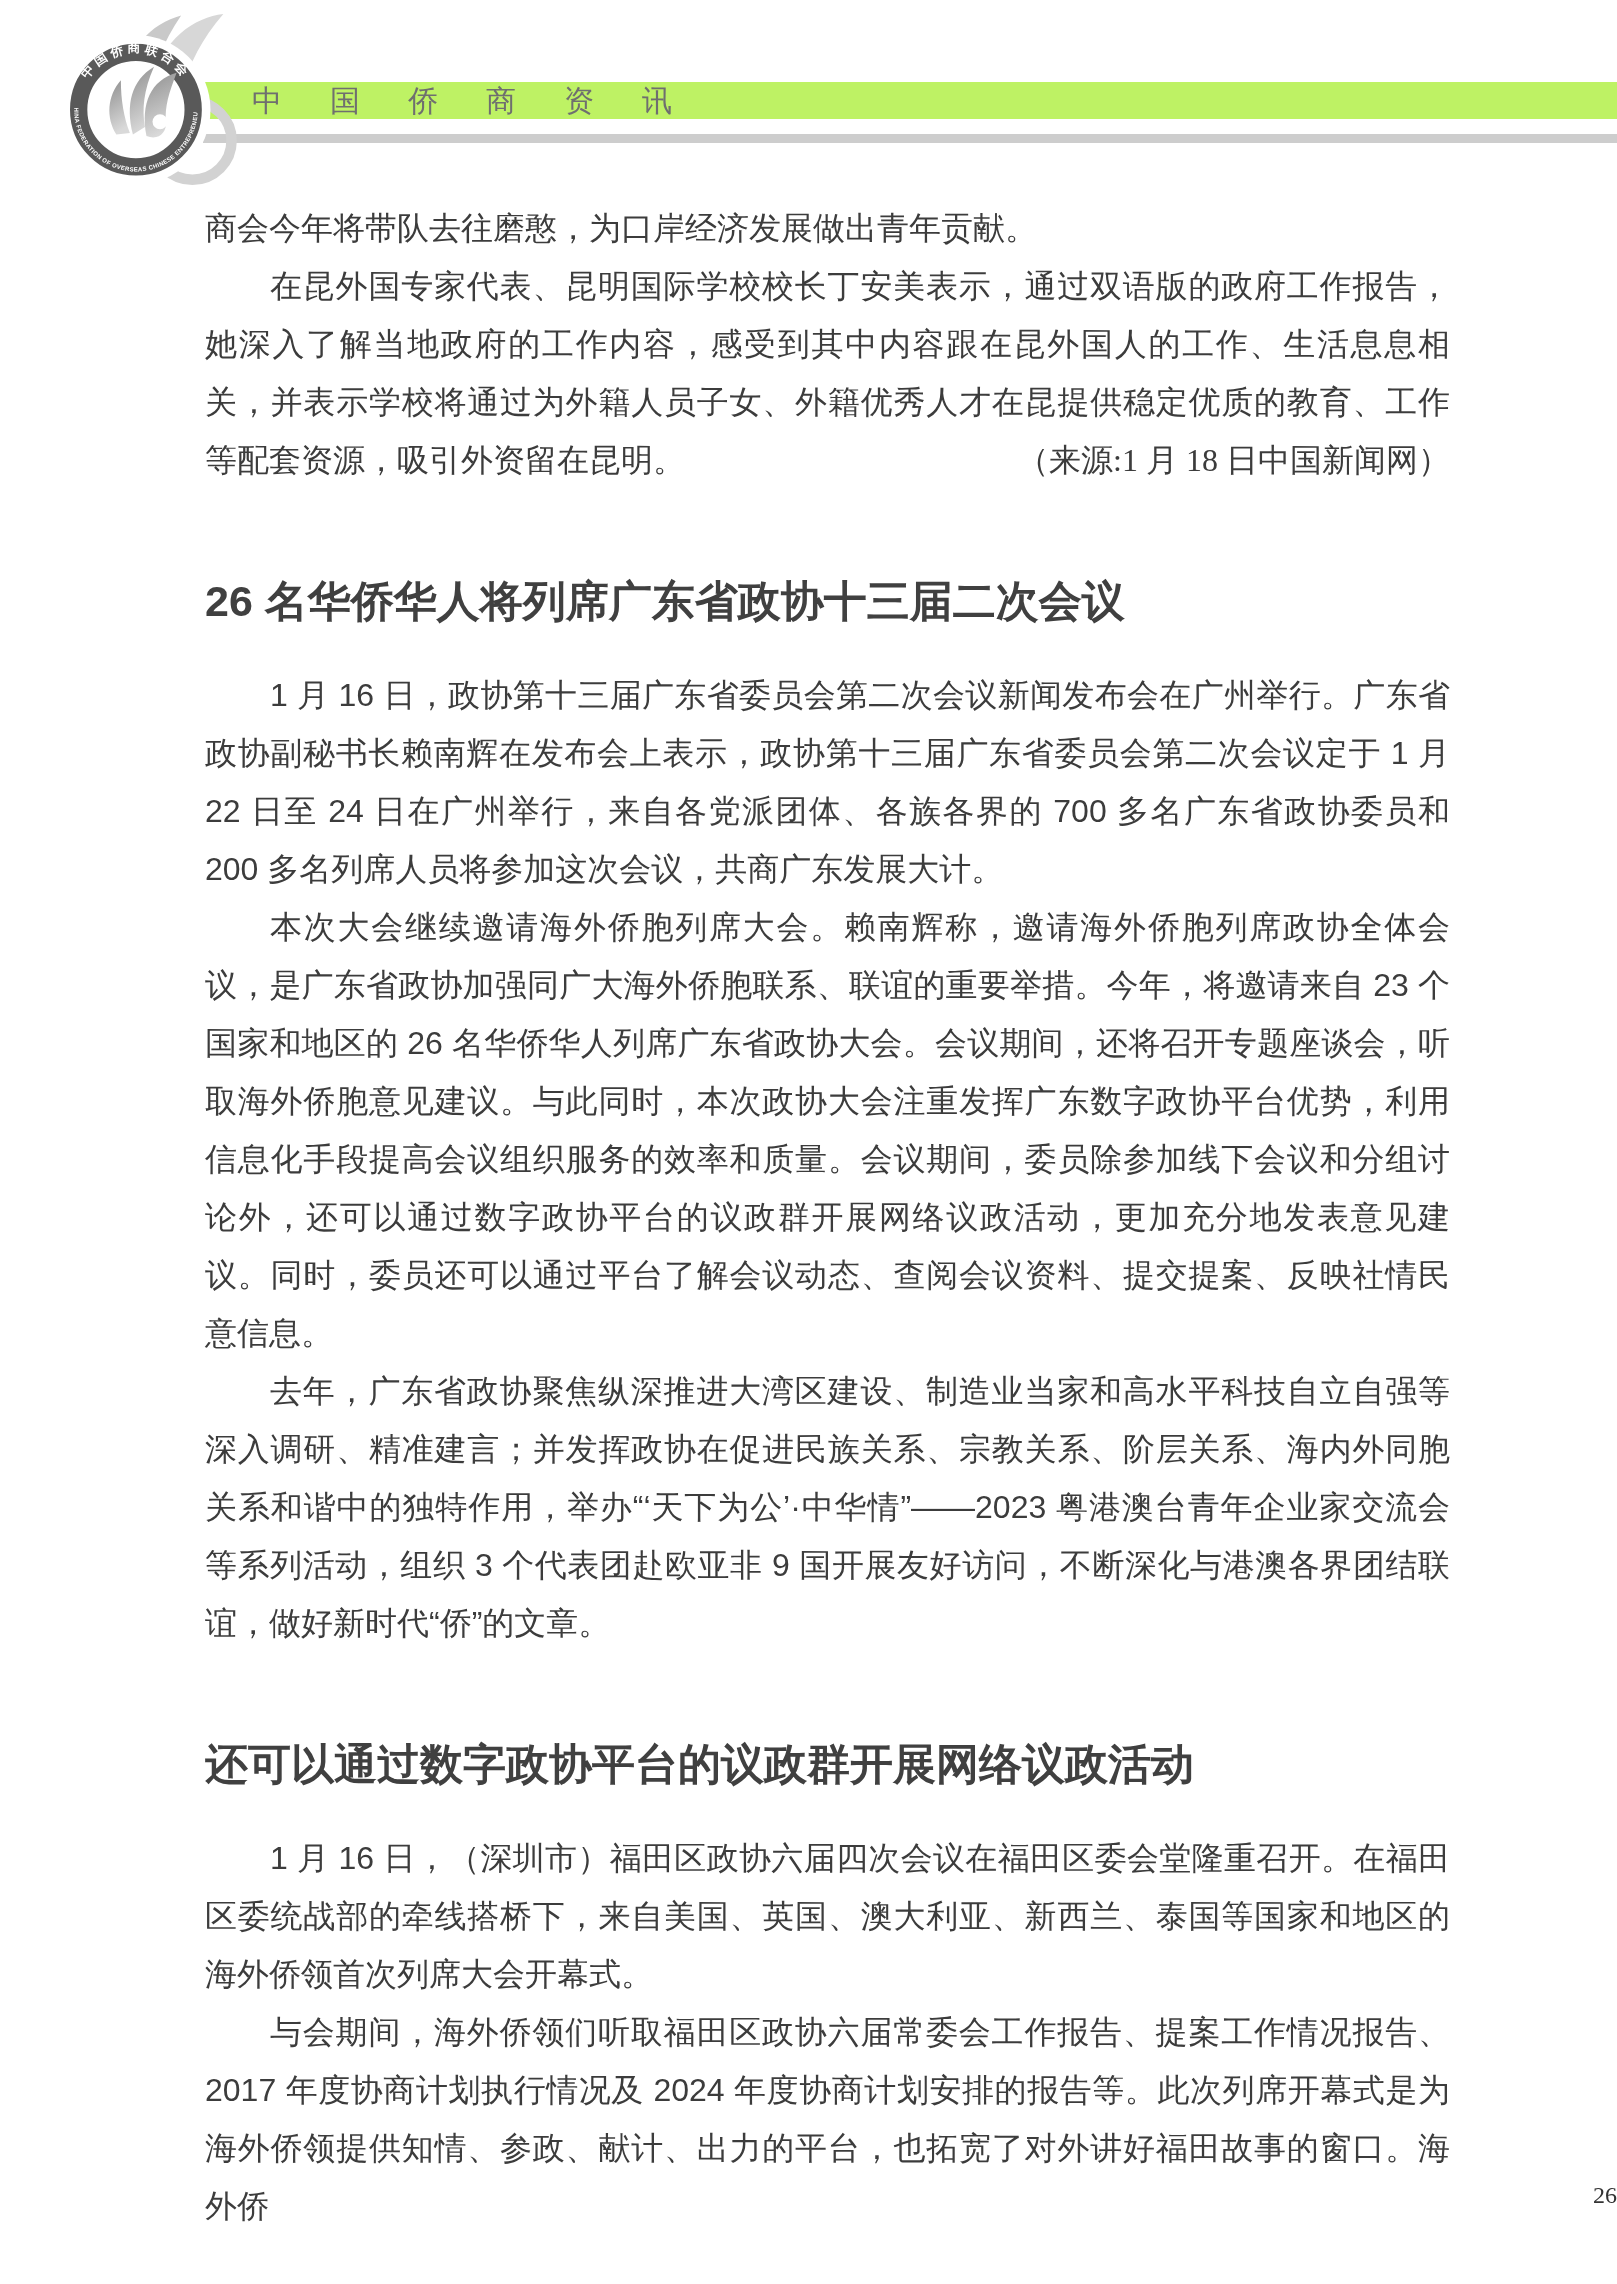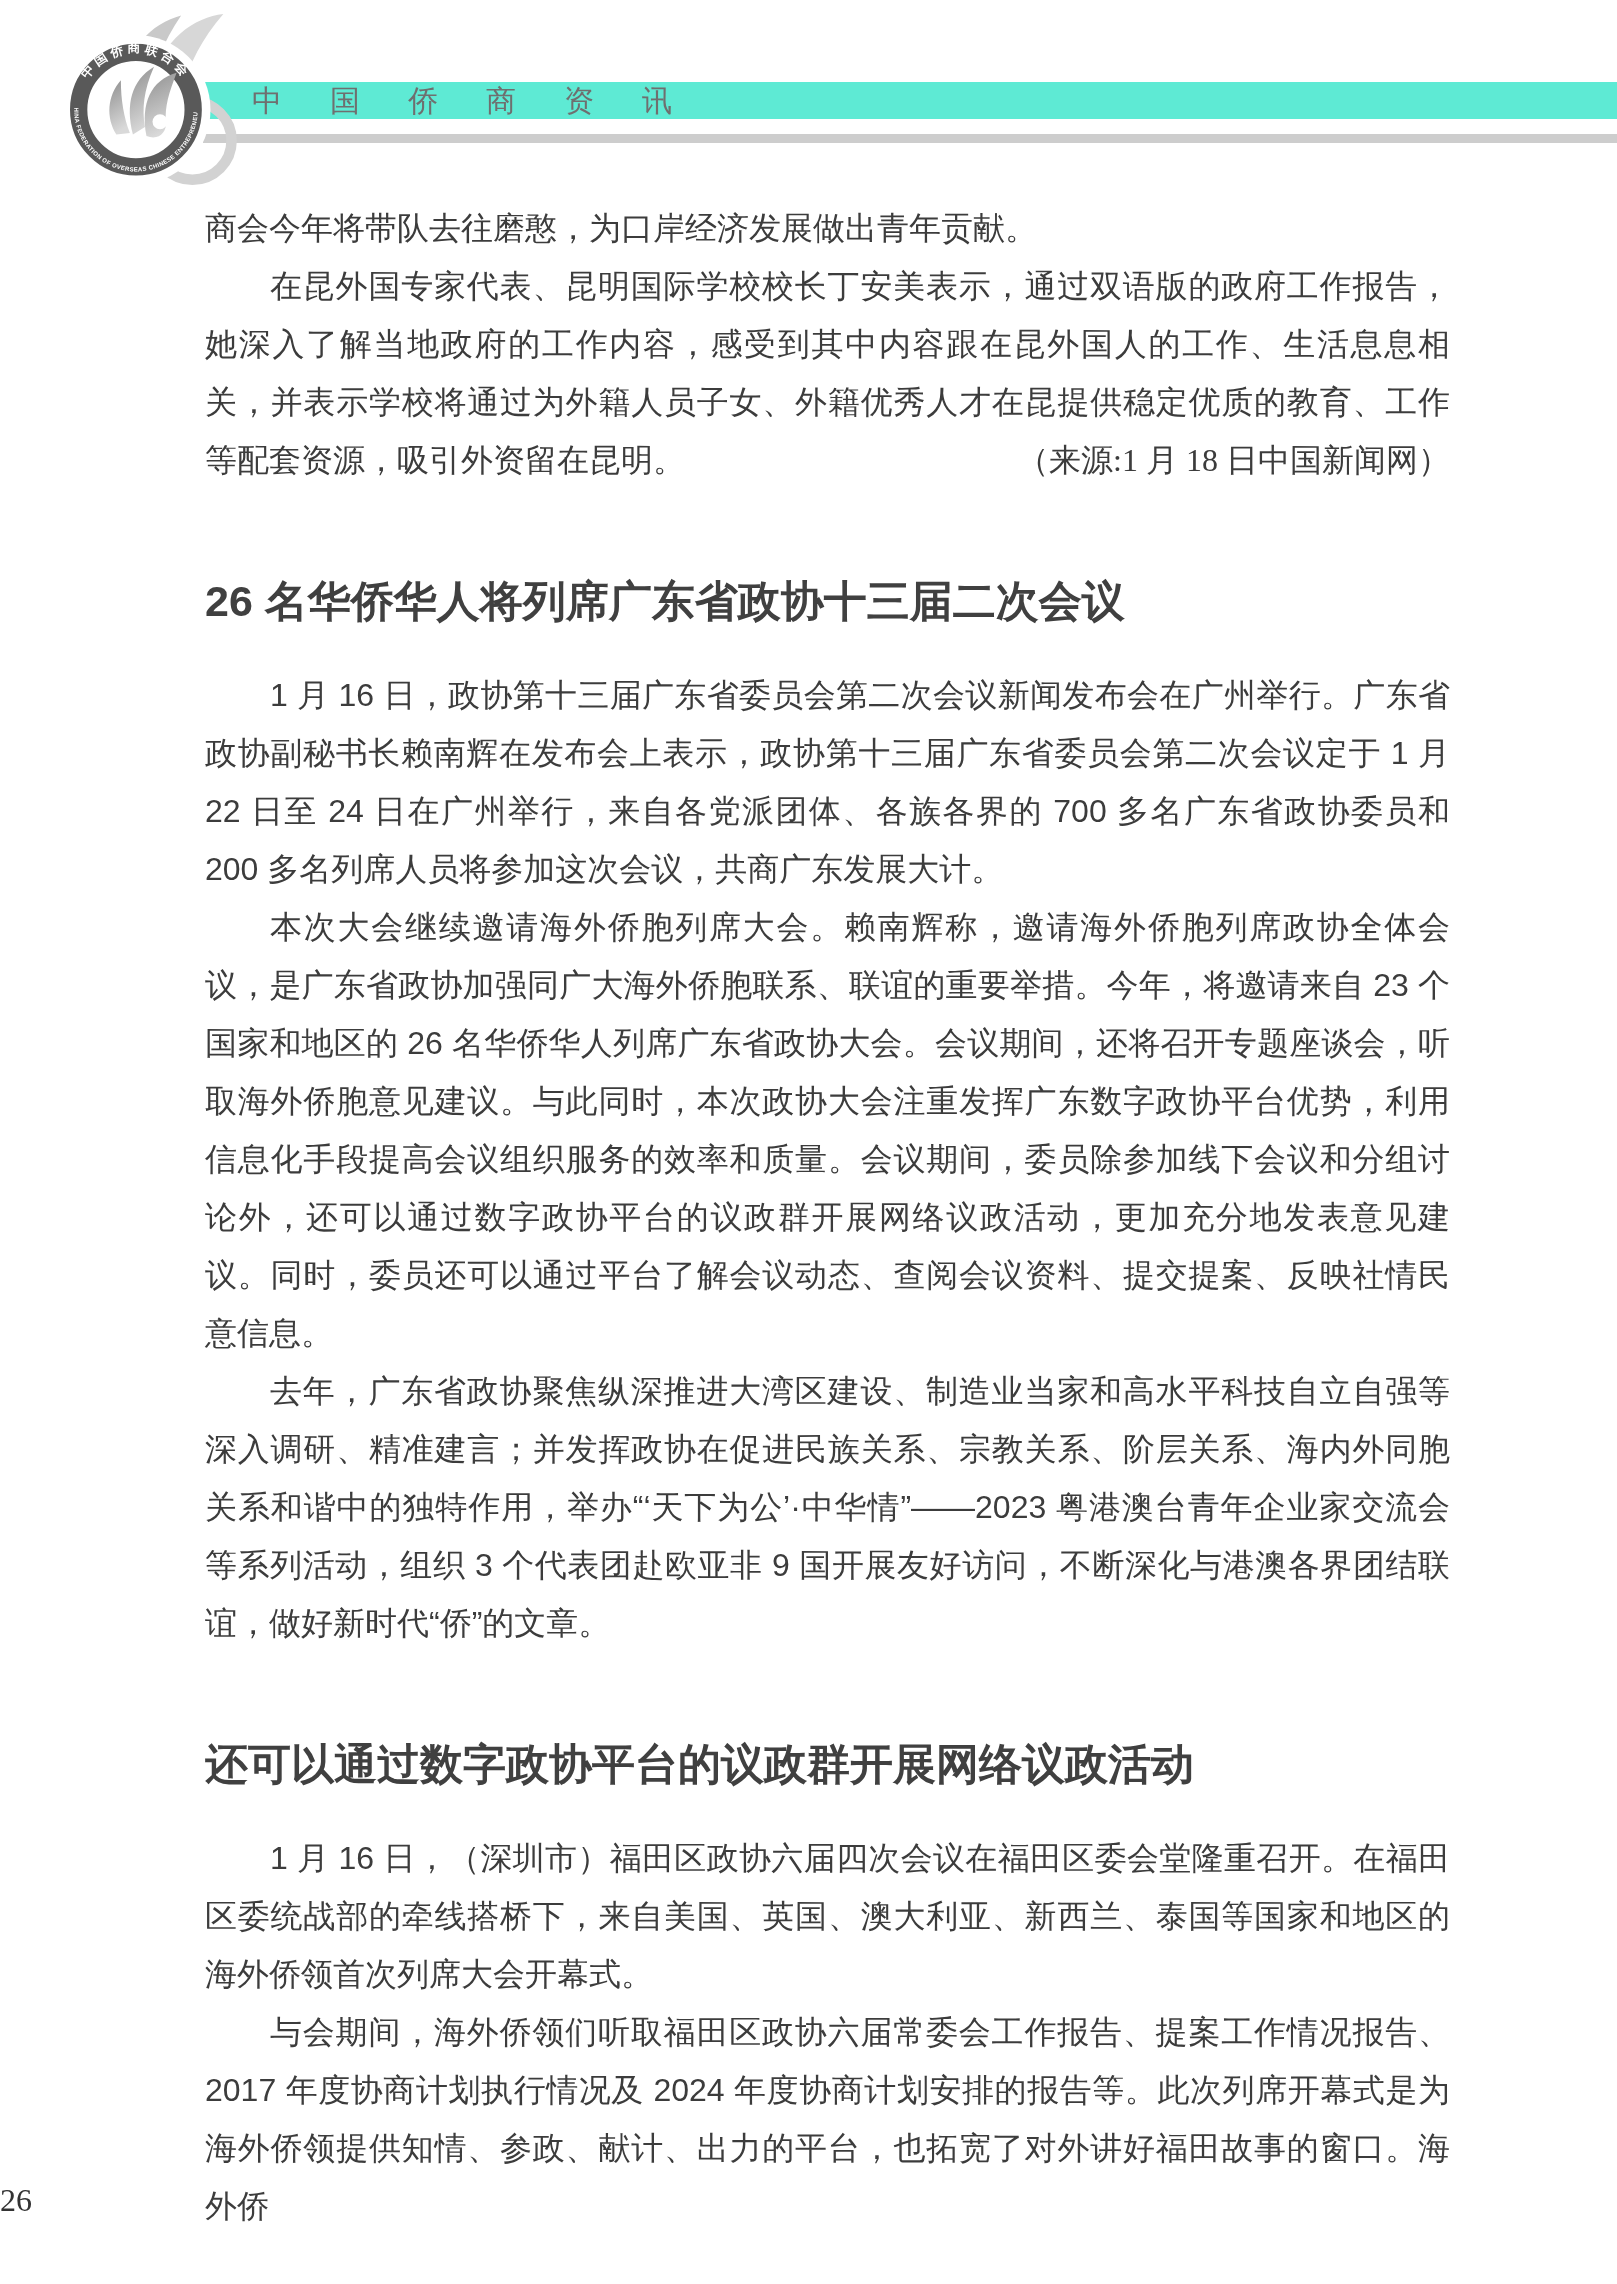--- a/index.html
+++ b/index.html
@@ -7,21 +7,21 @@
     position:relative;
     width:1617px;height:2284px;
     background:#ffffff;
     overflow:hidden;
     font-family:"Liberation Sans","DejaVu Sans",sans-serif;
   }
 
   
   .band-main{
     position:absolute;left:198px;right:0;top:82px;height:37px;
-    background:#5eead4;
+    background:#bef264;
     display:flex;
   }
   .banner-title{
     font-size:30px;
     color:#6f6f6f;
     letter-spacing:48px;
     padding-left:54px;
     white-space:nowrap;
     line-height:37px;
   }
@@ -51,23 +51,23 @@
     font-size:43px;font-weight:bold;color:#404040;
     text-align:left;text-indent:0;
     line-height:58px;
     margin:83px 0 36px 0;
   }
   .article{margin:0;}
 
   
   .page-number{
     position:absolute;left:0;right:0;top:2182px;
-    text-align:left;
+    text-align:right;
     font-family:"Liberation Serif","DejaVu Serif",serif;
-    font-size:32px;color:#333333;
+    font-size:24px;color:#333333;
   }
 </style>
 </head>
 <body>
 
 <div class="page">
 
   <header>
     <div class="band-main">
       <span class="banner-title">中国侨商资讯</span>

